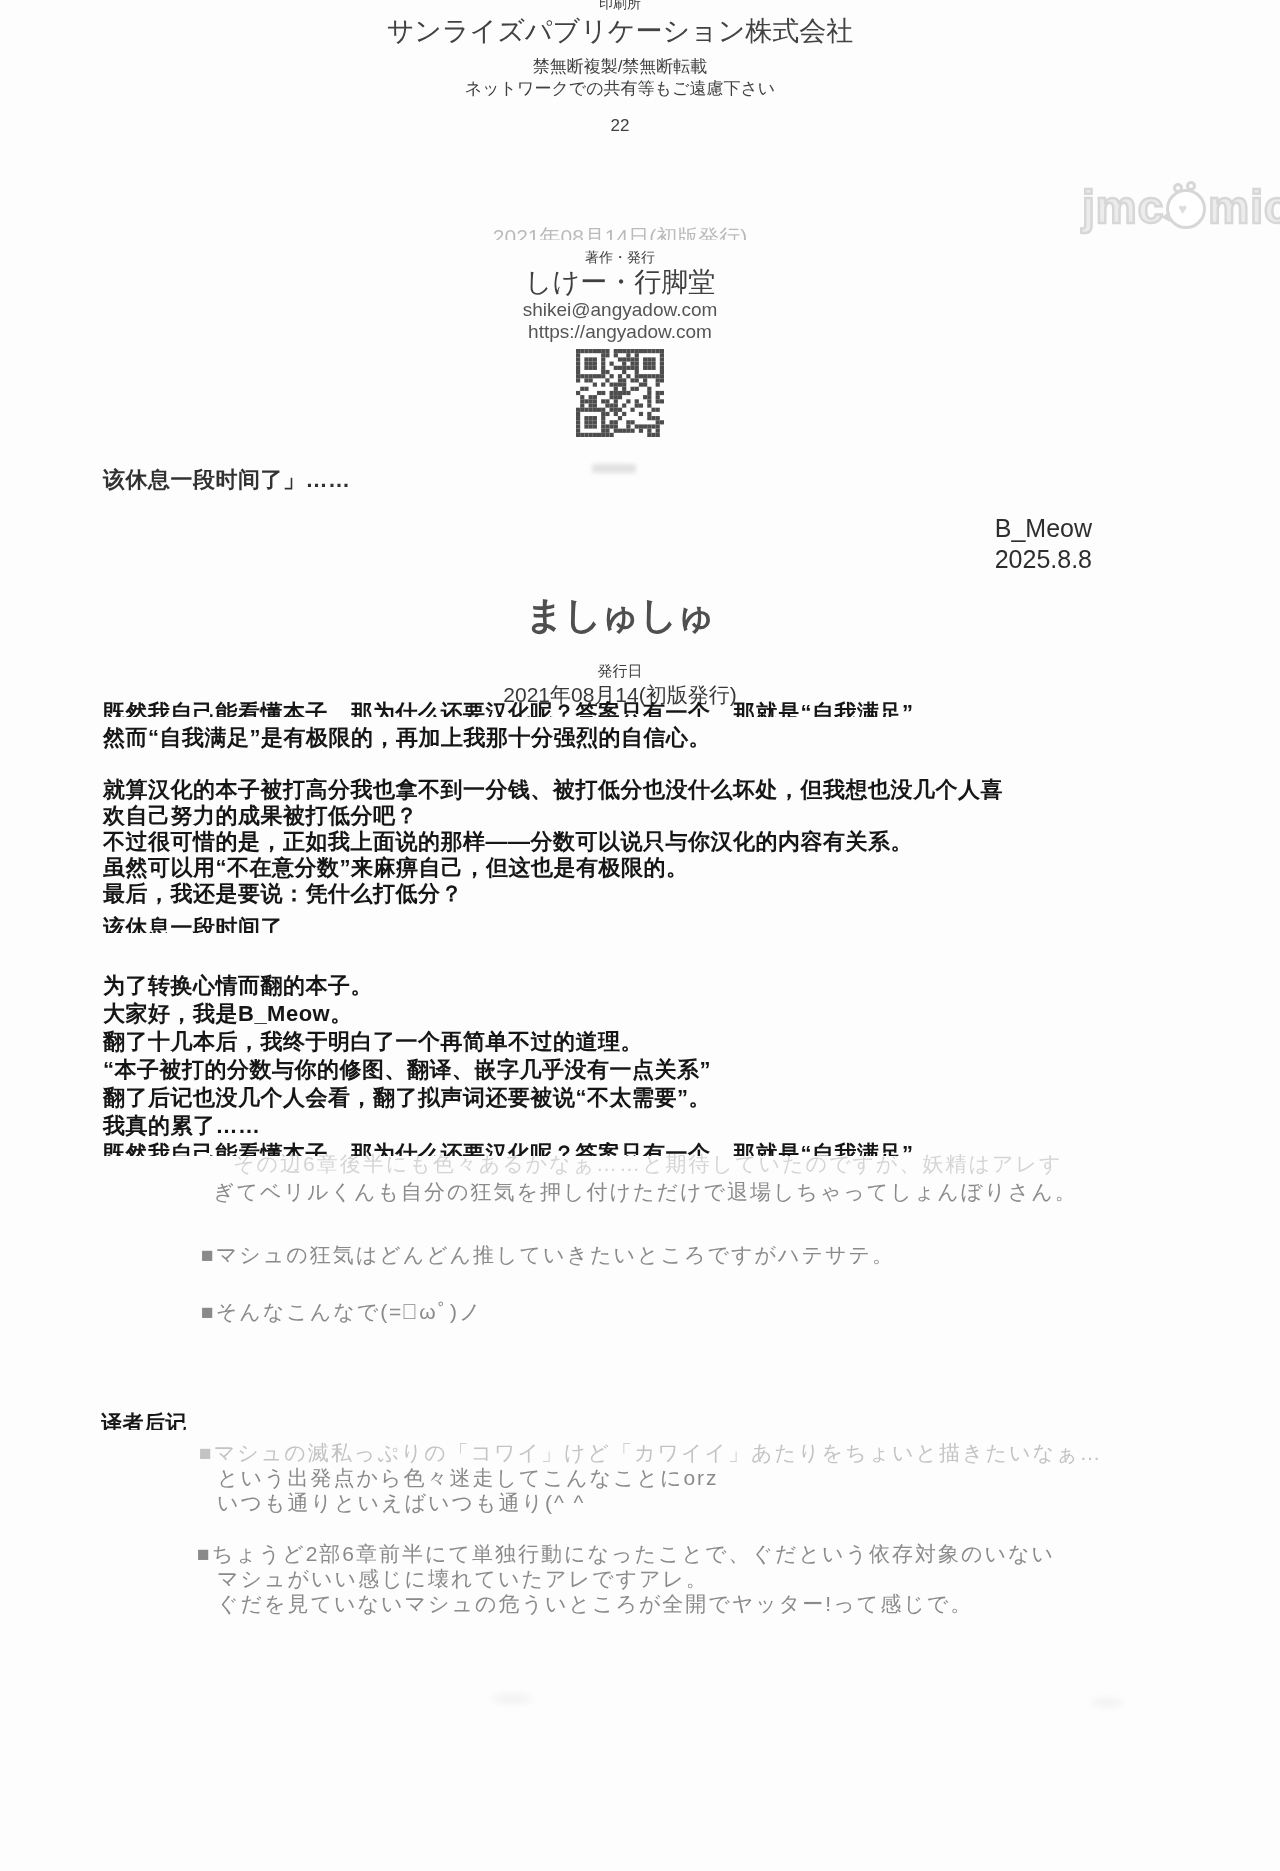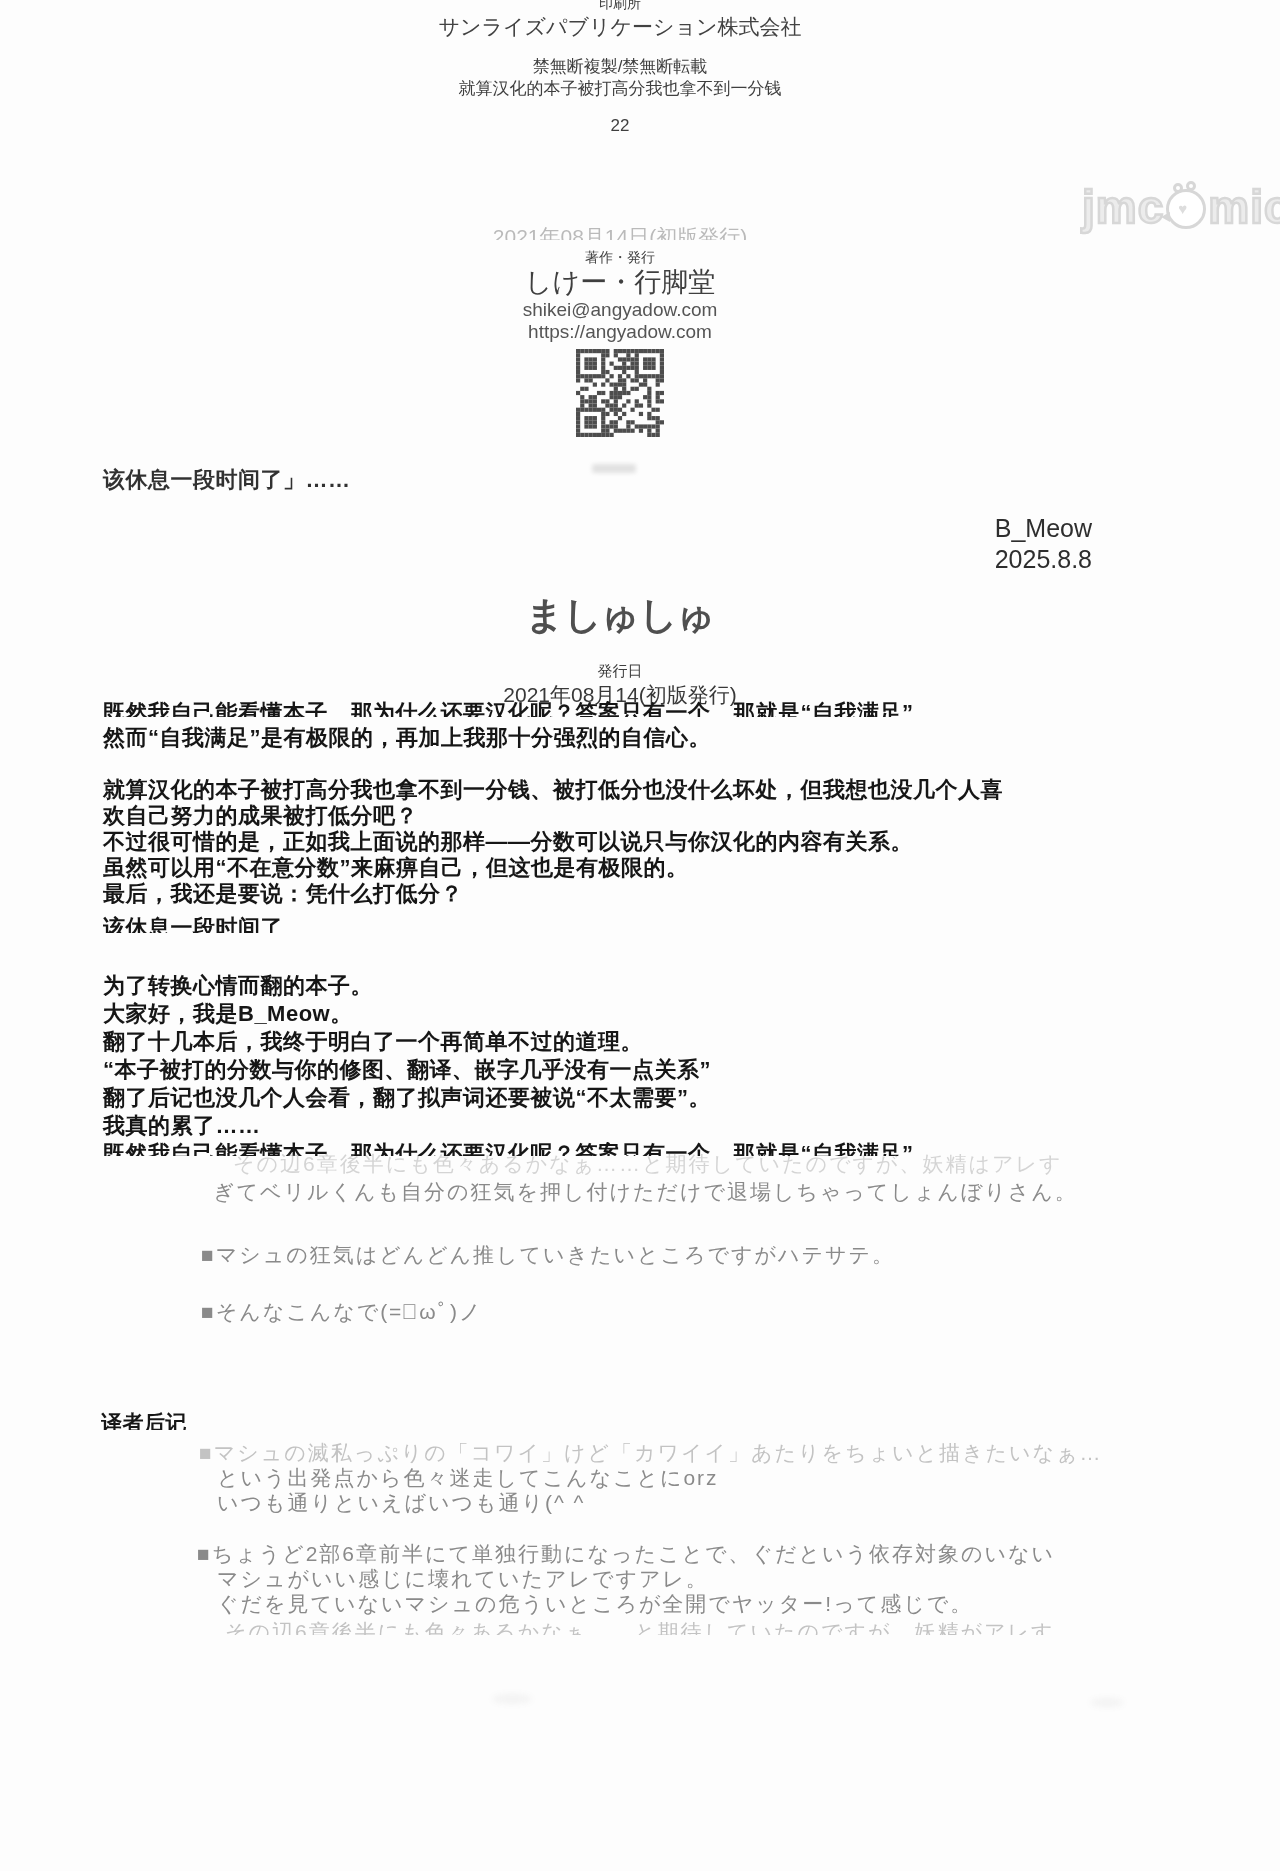--- a/index.html
+++ b/index.html
@@ -40,23 +40,23 @@
   }
   .smudge{position:absolute;background:#9a9a9a;opacity:.28;filter:blur(2px);border-radius:3px;}
   .dot{position:absolute;background:#777;opacity:.07;filter:blur(3px);border-radius:50%;}
 </style>
 </head>
 <body>
 
 <div id="page">
 
   <div class="c620 credit" style="top:-5px;font-size:14px;">印刷所</div>
-  <div class="c620 credit" style="top:13px;font-size:21px;color:#424242;">サンライズパブリケーション株式会社</div>
+  <div class="c620 credit" style="top:13px;font-size:27px;color:#424242;">サンライズパブリケーション株式会社</div>
   <div class="c620 credit" style="top:55px;font-size:17px;">禁無断複製/禁無断転載</div>
-  <div class="c620 credit" style="top:77px;font-size:17px;">就算汉化的本子被打高分我也拿不到一分钱</div>
+  <div class="c620 credit" style="top:77px;font-size:17px;">ネットワークでの共有等もご遠慮下さい</div>
   <div class="c620 credit" style="top:116px;font-size:17px;">22</div>
 
   <div class="wm">
     <span>jmc</span>
     <span class="bird">
       <span class="tuft1"></span>
         <span class="tuft2"></span>
       <span class="eye">♥</span>
       <span class="beak"></span>
     </span>
@@ -355,19 +355,16 @@
   <div class="cut" style="left:101px;top:1411px;height:19px;width:200px;">
     <div class="cn" style="font-size:21px;">译者后记</div>
   </div>
 
   <div class="jp" style="left:199px;top:1441px;opacity:.5;">■マシュの滅私っぷりの「コワイ」けど「カワイイ」あたりをちょいと描きたいなぁ…</div>
   <div class="jp" style="left:217px;top:1466px;">という出発点から色々迷走してこんなことにorz</div>
   <div class="jp" style="left:217px;top:1491px;">いつも通りといえばいつも通り(^ ^ゞ</div>
   <div class="jp" style="left:197px;top:1542px;">■ちょうど2部6章前半にて単独行動になったことで、ぐだという依存対象のいない</div>
   <div class="jp" style="left:217px;top:1567px;">マシュがいい感じに壊れていたアレですアレ。</div>
   <div class="jp" style="left:217px;top:1592px;">ぐだを見ていないマシュの危ういところが全開でヤッター!って感じで。</div>
-  <div class="cut" style="left:225px;top:1620px;height:15px;width:1000px;opacity:.5;">
-    <div class="jp" style="position:static;">その辺6章後半にも色々あるかなぁ……と期待していたのですが、妖精がアレす</div>
-  </div>
 
   <div class="dot" style="left:492px;top:1694px;width:40px;height:10px;"></div>
   <div class="dot" style="left:1090px;top:1698px;width:34px;height:9px;"></div>
 </div>
 
 </body></html>

